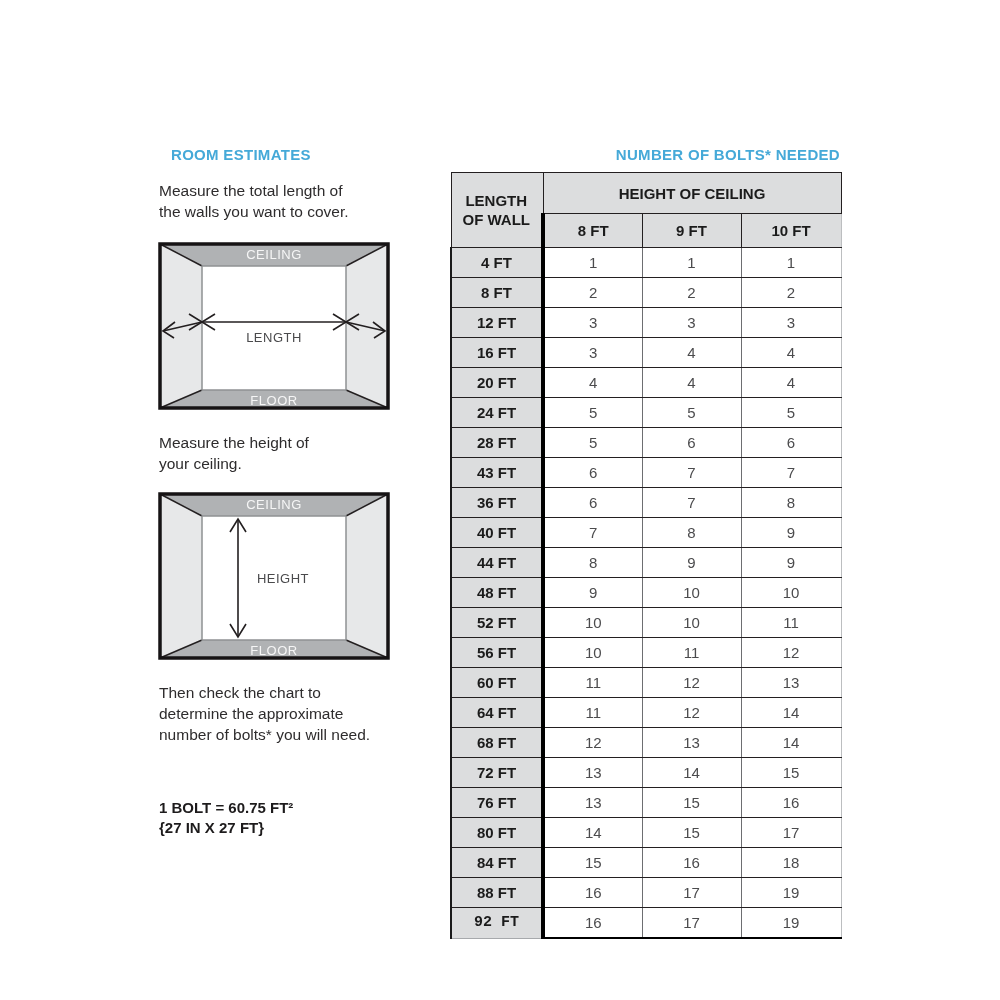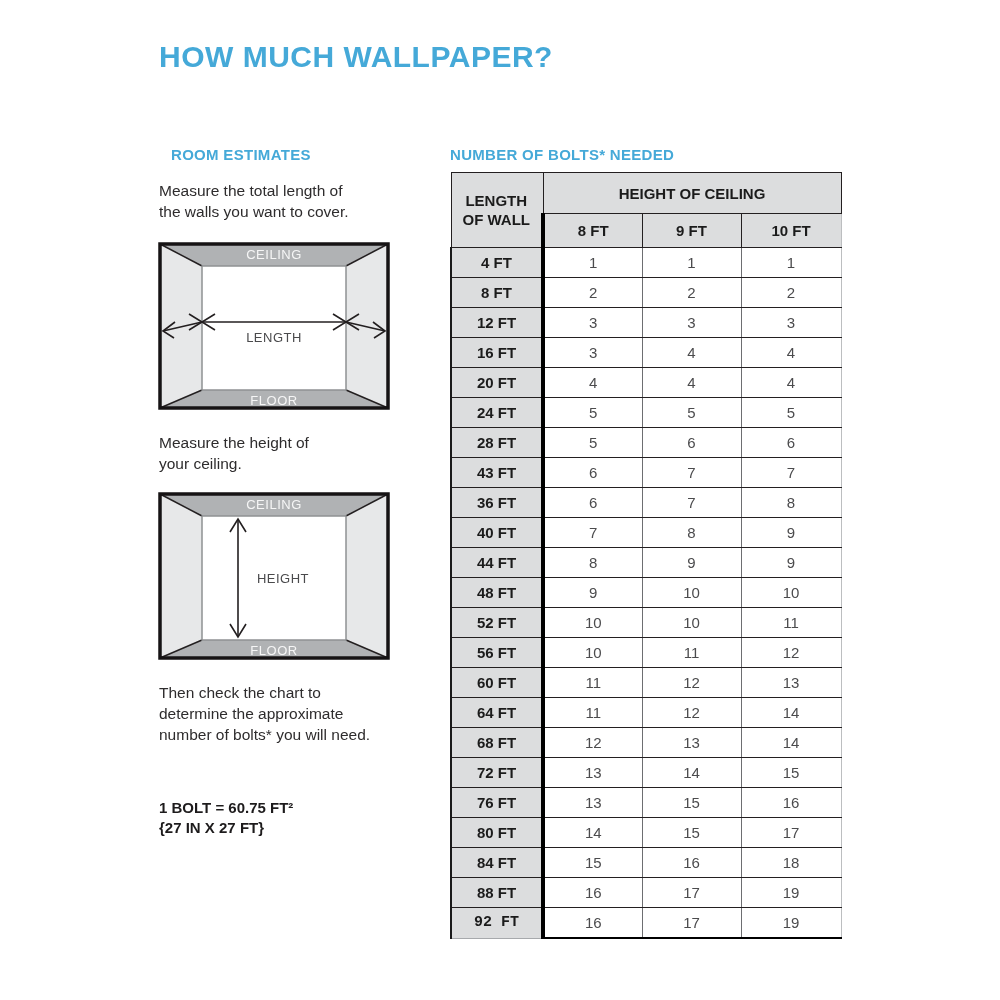--- a/index.html
+++ b/index.html
@@ -42,30 +42,29 @@
   th.group{border-left:4px solid #000;border-right:1.5px solid #bcbec0;}
   .hdr-row2 th:first-child{border-left:4px solid #000;}
   .hdr-row2 th:last-child{border-right:1.5px solid #bcbec0;}
   
   table.bolts tbody th{border-left:2.5px solid #1a1a1a;font-size:15px;}
   table.bolts tbody td{border-left:1.5px solid #6d6e71;border-right:1.5px solid #6d6e71;}
   table.bolts tbody td:first-of-type{border-left:4px solid #000;}
   table.bolts tbody td:last-of-type{border-right:1.5px solid #bcbec0;}
   table.bolts tbody tr:last-child td{border-bottom:2.5px solid #000;}
   table.bolts tbody tr:last-child th{border-bottom:1.5px solid #a7a9ac;font-family:Liberation Mono, monospace;}
-  .tbl-heading{left:450px;top:146px;width:390px;text-align:left;}
+  .tbl-heading{left:450px;top:146px;width:390px;text-align:right;}
 
   svg text{font-family:"Liberation Sans",sans-serif;}
 </style>
 </head>
 <body>
 
 <div class="canvas">
 
-  <div class="abs page-title">HOW MUCH WALLPAPER?</div>
 
   <div class="abs section-heading" style="left:171px;top:146px;">ROOM ESTIMATES</div>
 
   <div class="abs para" style="left:159px;top:180px;">Measure the total length of
 the walls you want to cover.</div>
 
   <svg class="abs" style="left:158px;top:242px;" width="232" height="168" viewBox="0 0 232 168">
     <polygon points="2,2 230,2 188,24 44,24" fill="#b0b2b4"></polygon>
     <polygon points="2,166 230,166 188,148 44,148" fill="#b0b2b4"></polygon>
     <polygon points="2,2 44,24 44,148 2,166" fill="#e7e8e9"></polygon>

